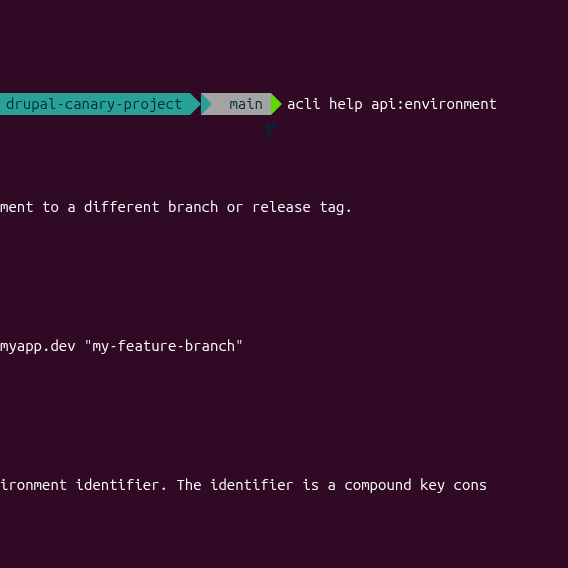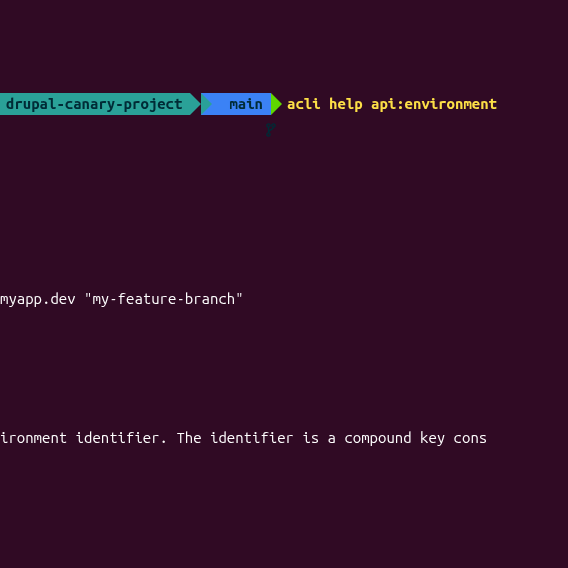--- a/index.html
+++ b/index.html
@@ -19,39 +19,38 @@
     align-items: center;
     height: 22px;
     margin-bottom: 2px;
   }
   .seg {
     display: inline-flex;
     align-items: center;
     height: 22px;
     padding: 0 8px 0 6px;
     position: relative;
-    font-weight: bold;
   }
   .seg::after {
     content: "";
     position: absolute;
     right: -11px;
     top: 0;
     width: 0; height: 0;
     border-top: 11px solid transparent;
     border-bottom: 11px solid transparent;
     border-left: 11px solid currentColor;
   }
   .seg-proj {
     background: #2aa198;
     color: #2aa198;
   }
   .seg-proj .txt { color: #002b36; }
   .seg-branch {
-    background: #3b82f6;
+    background: #a3a3a3;
     color: #5fd700;
     margin-left: 11px;
     padding-left: 14px;
   }
   .seg-branch .txt { color: #002b36; }
   .seg-branch::before {
     content: "";
     position: absolute;
     left: 0; top: 0;
     width: 0; height: 0;
@@ -59,23 +58,23 @@
     border-bottom: 11px solid transparent;
     border-left: 11px solid #2aa198;
   }
   .branch-icon {
     display: inline-block;
     width: 10px; height: 14px;
     margin-right: 4px;
     position: relative;
   }
   .cmd-after {
-    color: #fde047;
+    color: #ffffff;
     margin-left: 16px;
-    font-weight: bold;
+    font-weight: normal;
   }
   .content {
     padding-top: 8px;
   }
   .line { min-height: 23px; }
 </style>
 </head>
 <body>
 
 
@@ -94,20 +93,21 @@
             <path d="M2.5 4.1 V9.9 M7.5 4.1 C7.5 7 2.5 6 2.5 9.9"></path>
           </g>
         </svg>
     </span>
     <span class="txt">main</span>
   </span>
   <span class="cmd-after">acli help api:environment</span>
 </div>
 
 <div class="content">
+<div class="line">ment to a different branch or release tag.</div>
 <div class="line"></div>
 <div class="line"></div>
 <div class="line">myapp.dev "my-feature-branch"</div>
 <div class="line"></div>
 <div class="line"></div>
 <div class="line">ironment identifier. The identifier is a compound key cons</div>
 
 
 
 

